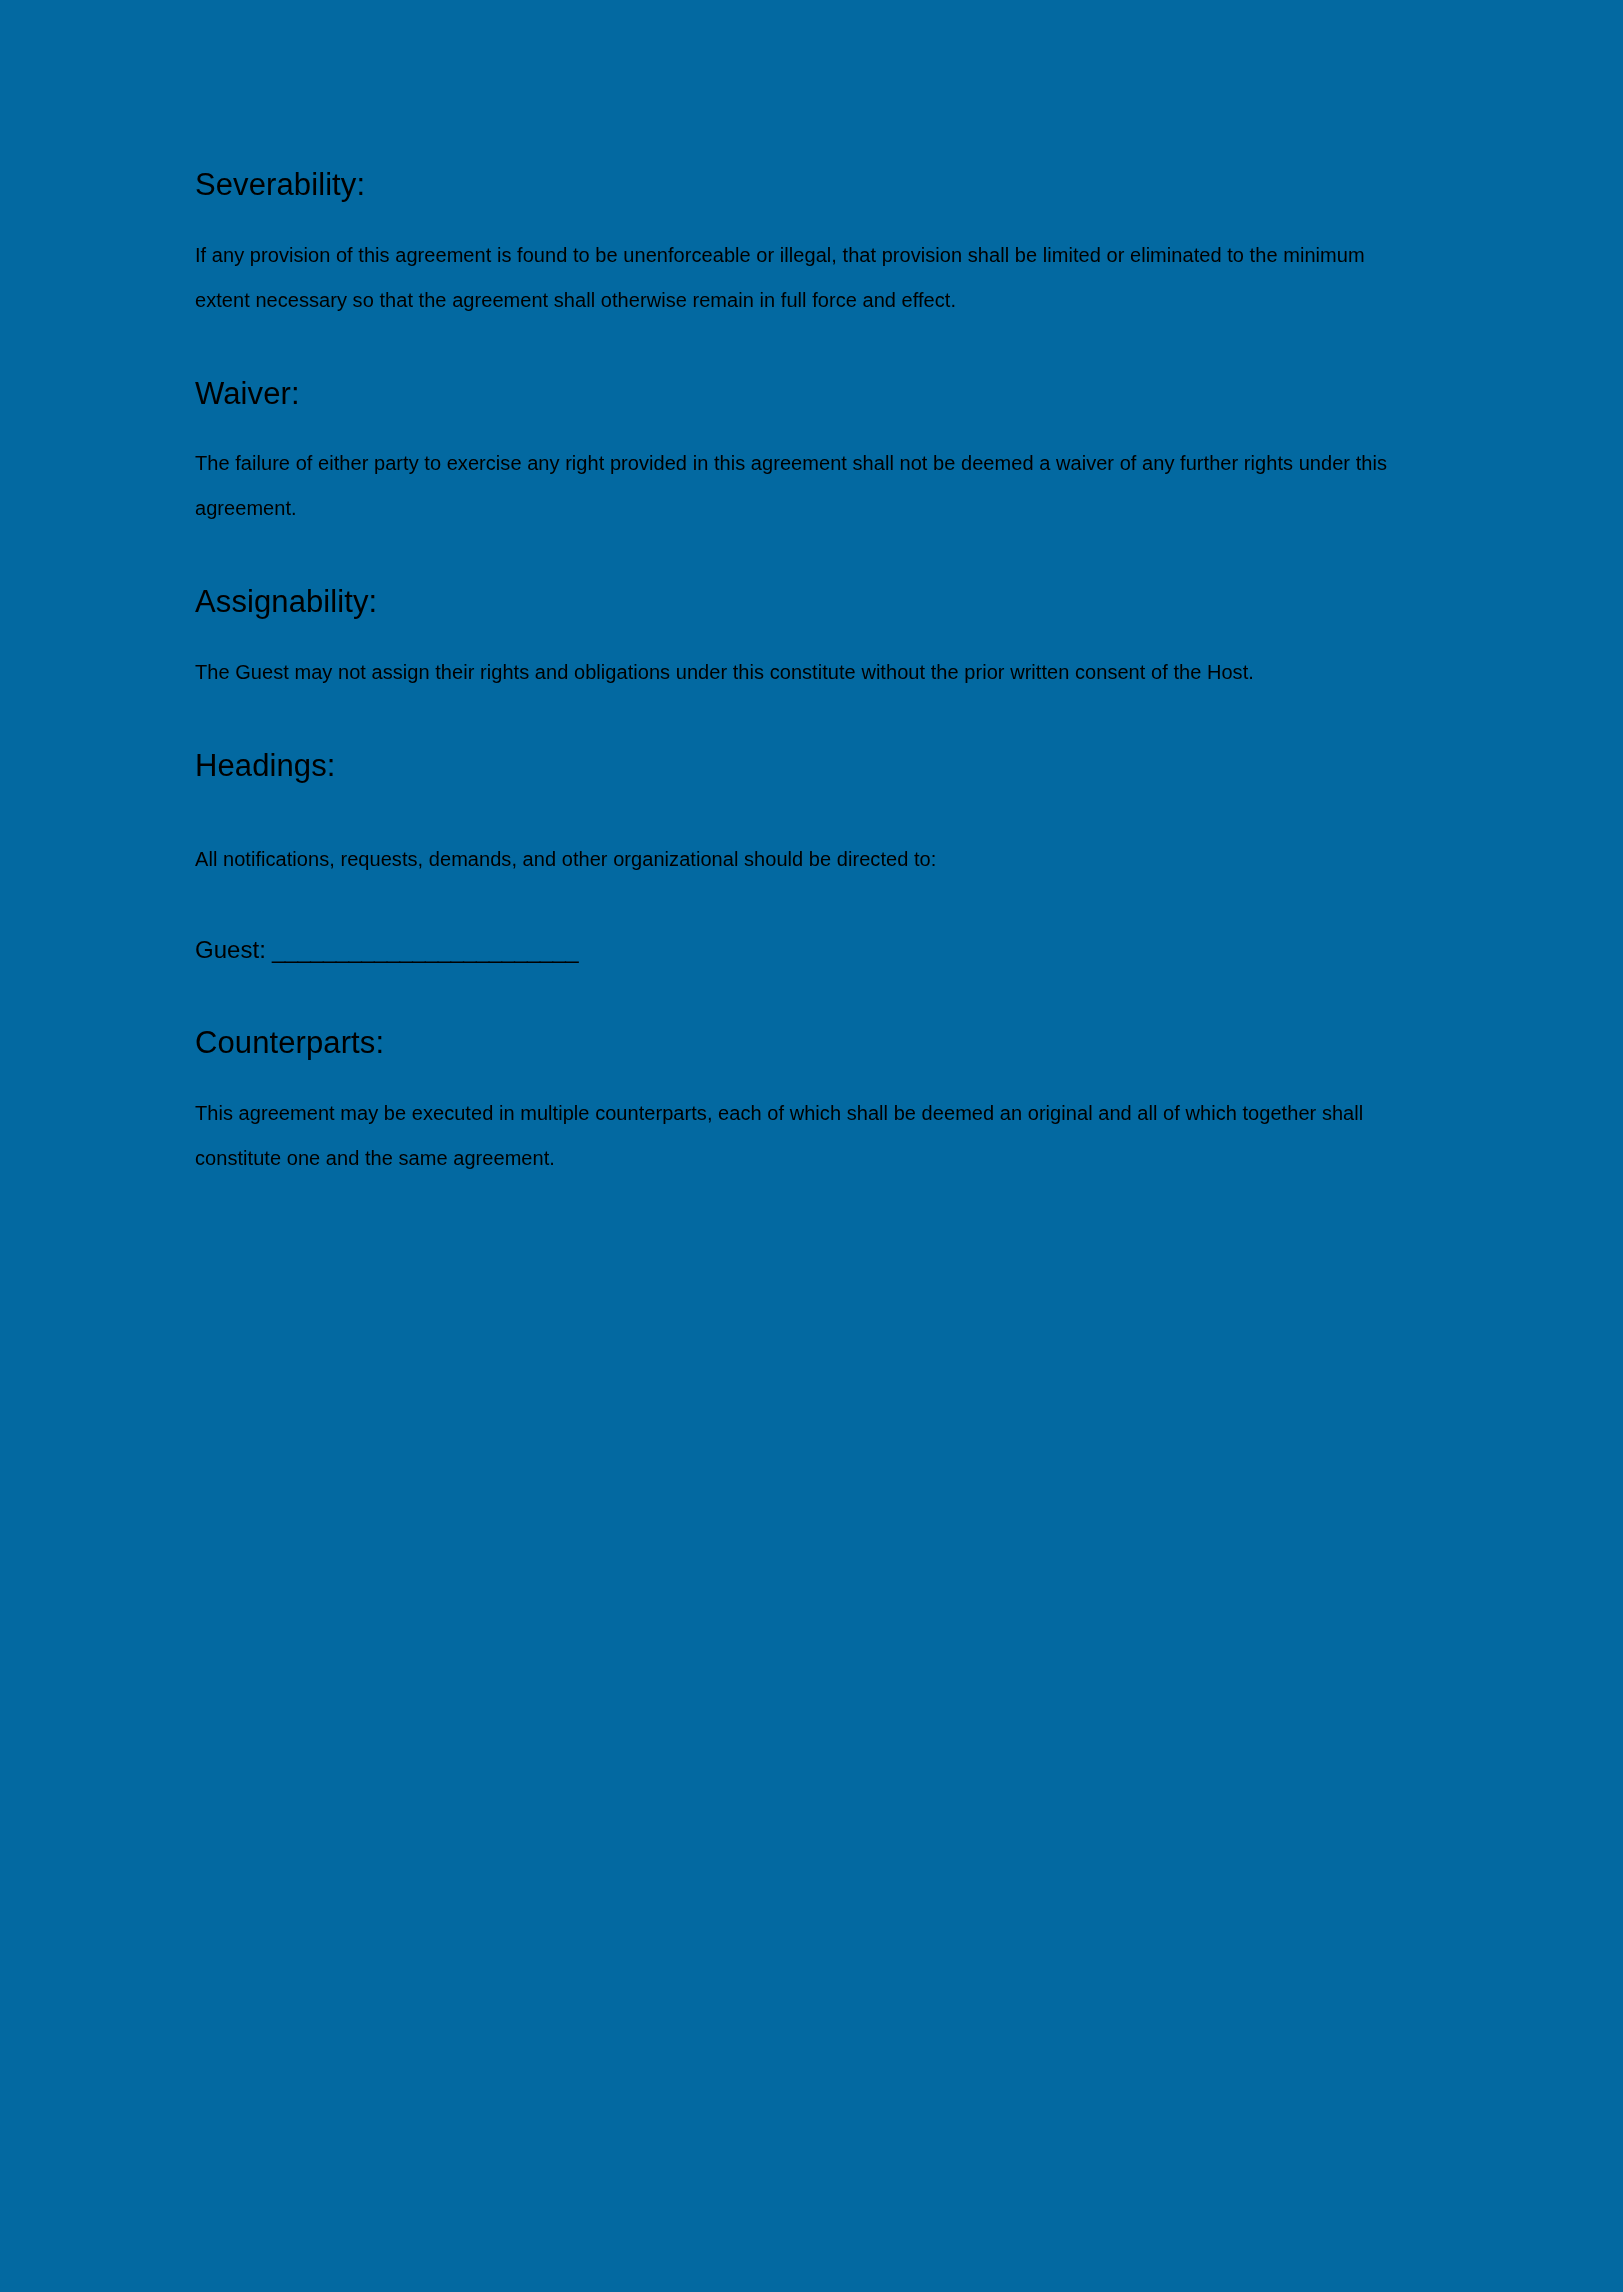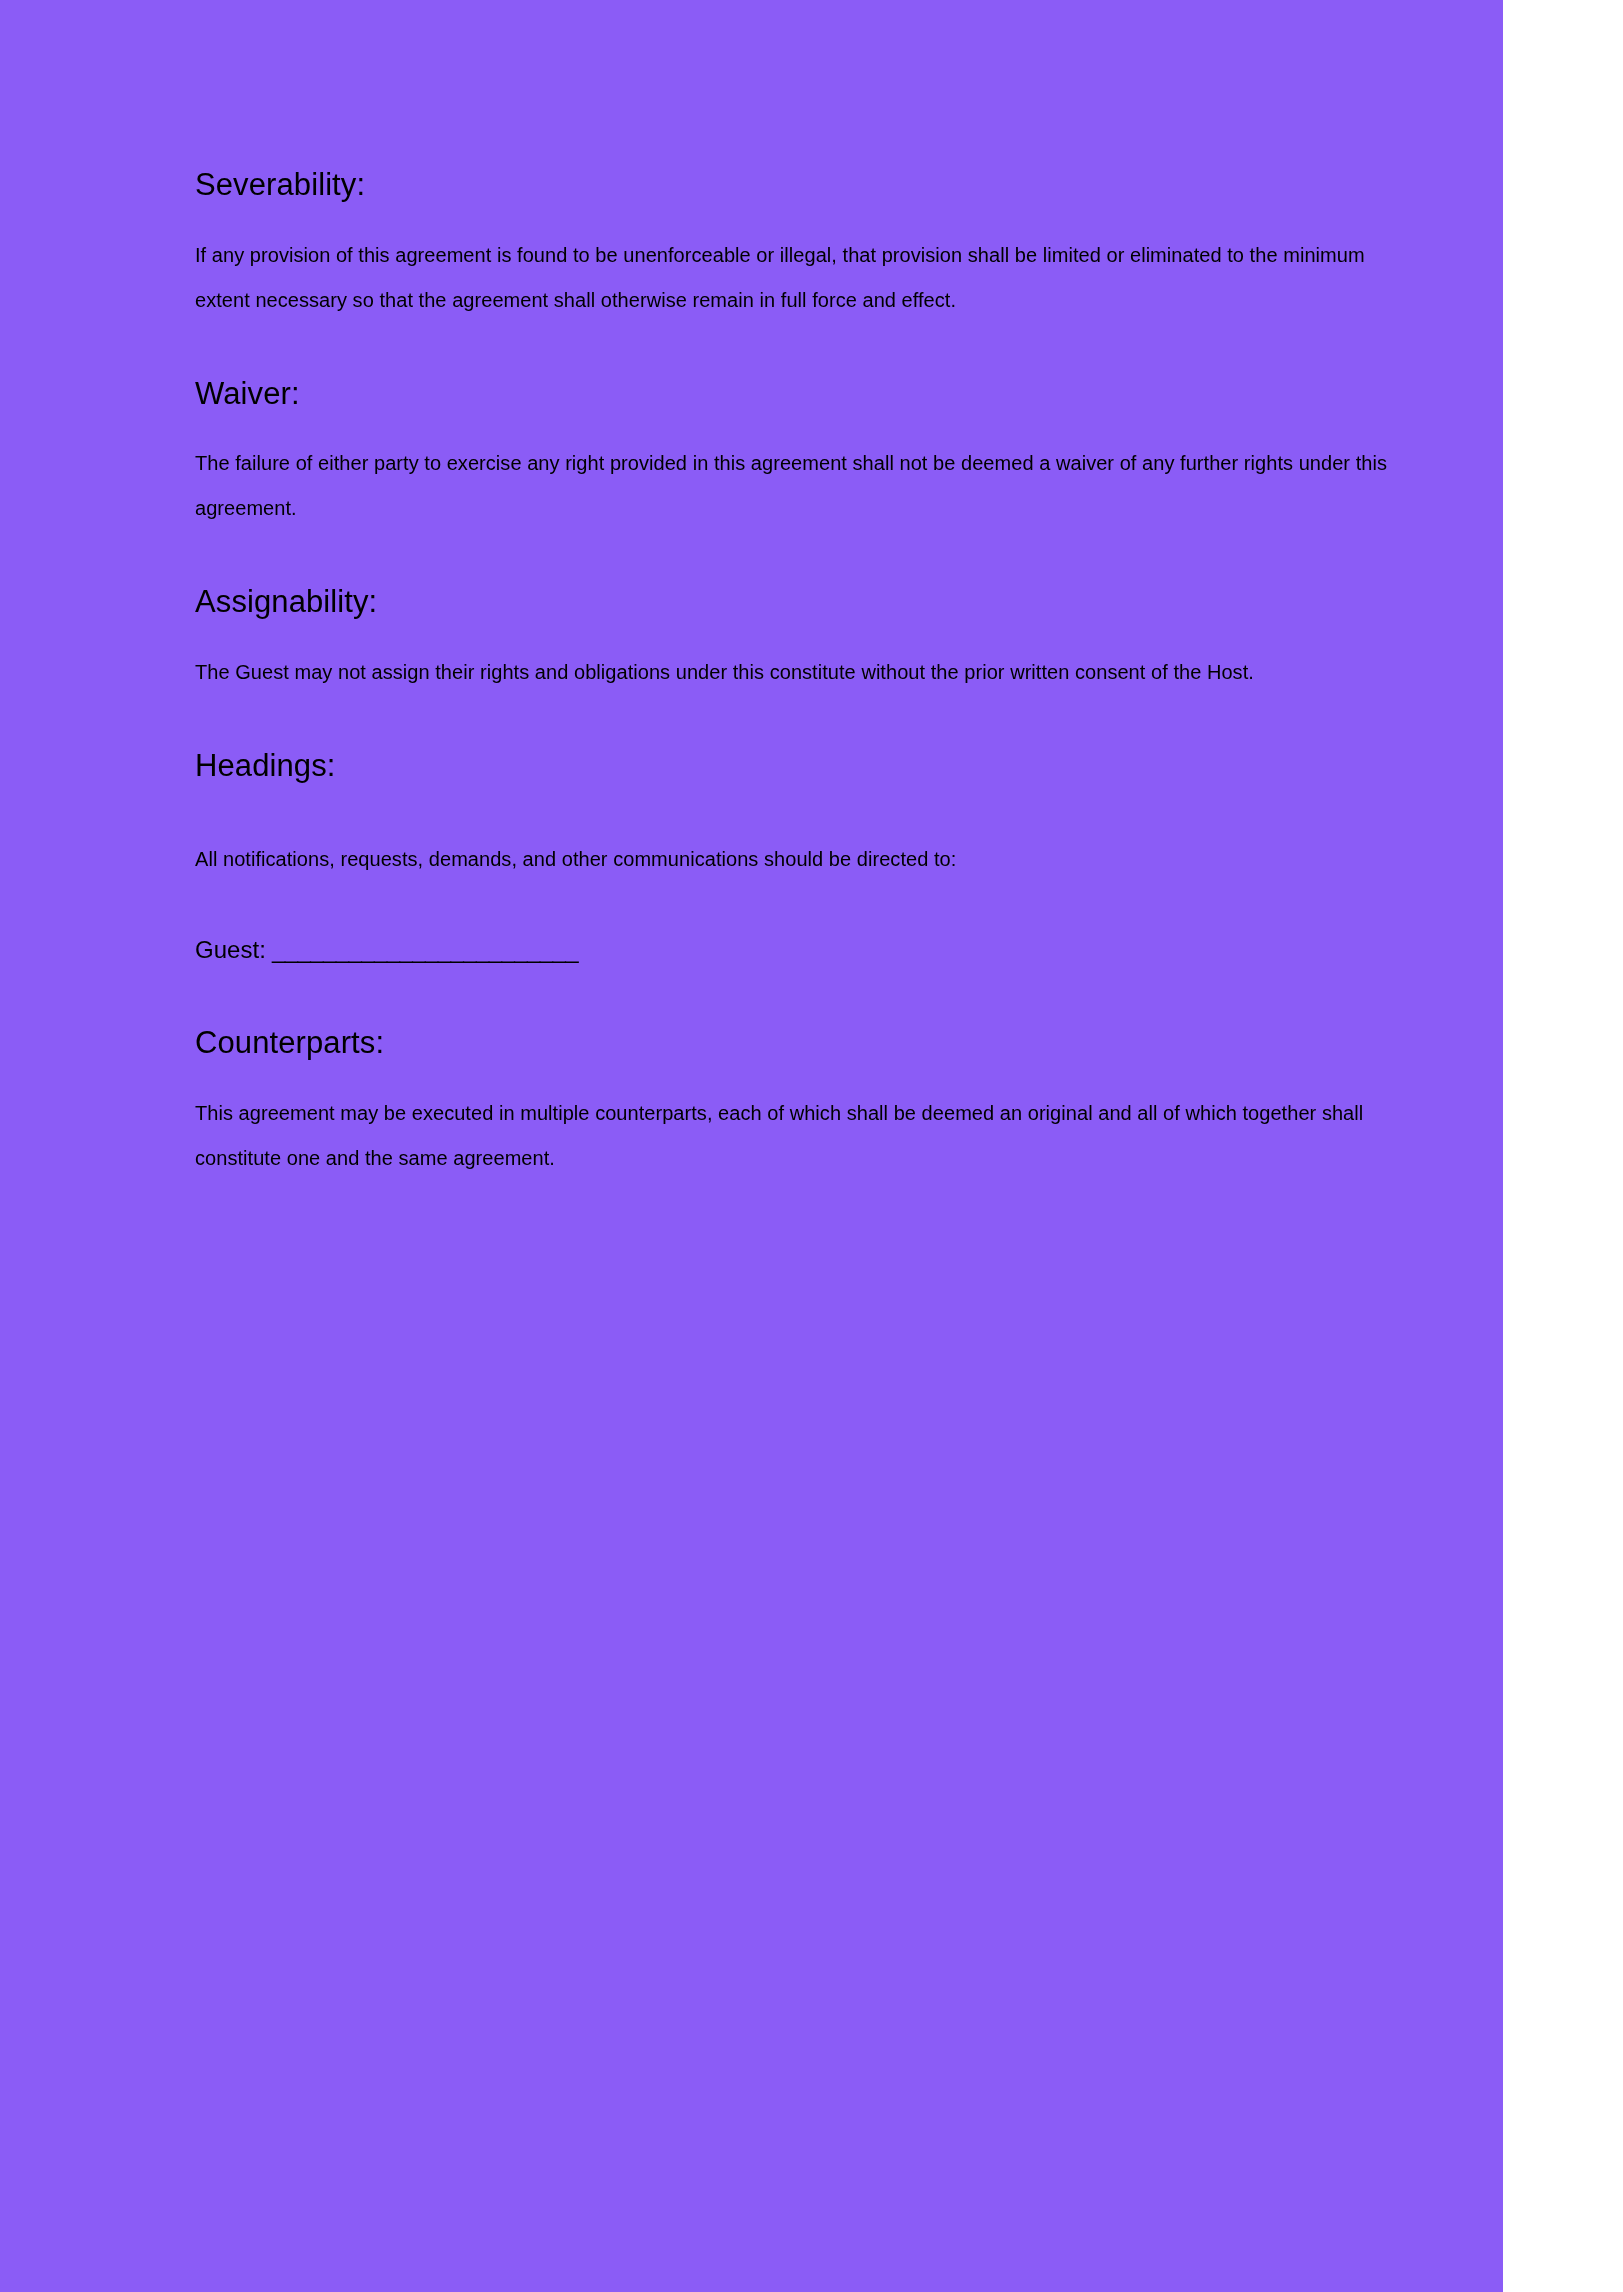--- a/index.html
+++ b/index.html
@@ -7,23 +7,23 @@
     padding: 0;
     background: #ffffff;
   }
   body {
     font-family: "Liberation Sans", sans-serif;
     color: #000000;
     -webkit-font-smoothing: antialiased;
   }
   .page {
     position: relative;
-    width: 1503px;
+    width: 1623px;
     height: 2293px;
-    background: #8b5cf6;
+    background: #0369a1;
     overflow: hidden;
     box-sizing: border-box;
   }
   .doc-body {
     position: absolute;
     left: 195px;
     top: 165px;
     width: 1215px;
   }
   .section {
@@ -89,21 +89,21 @@
     <div class="section">
       <h2 class="section-heading">Assignability:</h2>
       <p class="section-para">The Guest may not assign their rights and obligations under this constitute without the prior written consent of the Host.</p>
     </div>
 
     <div class="section">
       <h2 class="section-heading">Headings:</h2>
     </div>
 
     <div class="section">
-      <p class="section-para">All notifications, requests, demands, and other communications should be directed to:</p>
+      <p class="section-para">All notifications, requests, demands, and other organizational should be directed to:</p>
       <div class="signature-block">
         <p class="signature-line"><span>Guest:</span><span class="blank-rule"> ________________________</span></p>
       </div>
     </div>
 
     <div class="section">
       <h2 class="section-heading">Counterparts:</h2>
       <p class="section-para">This agreement may be executed in multiple counterparts, each of which shall be deemed an original and all of which together shall constitute one and the same agreement.</p>
     </div>
 

